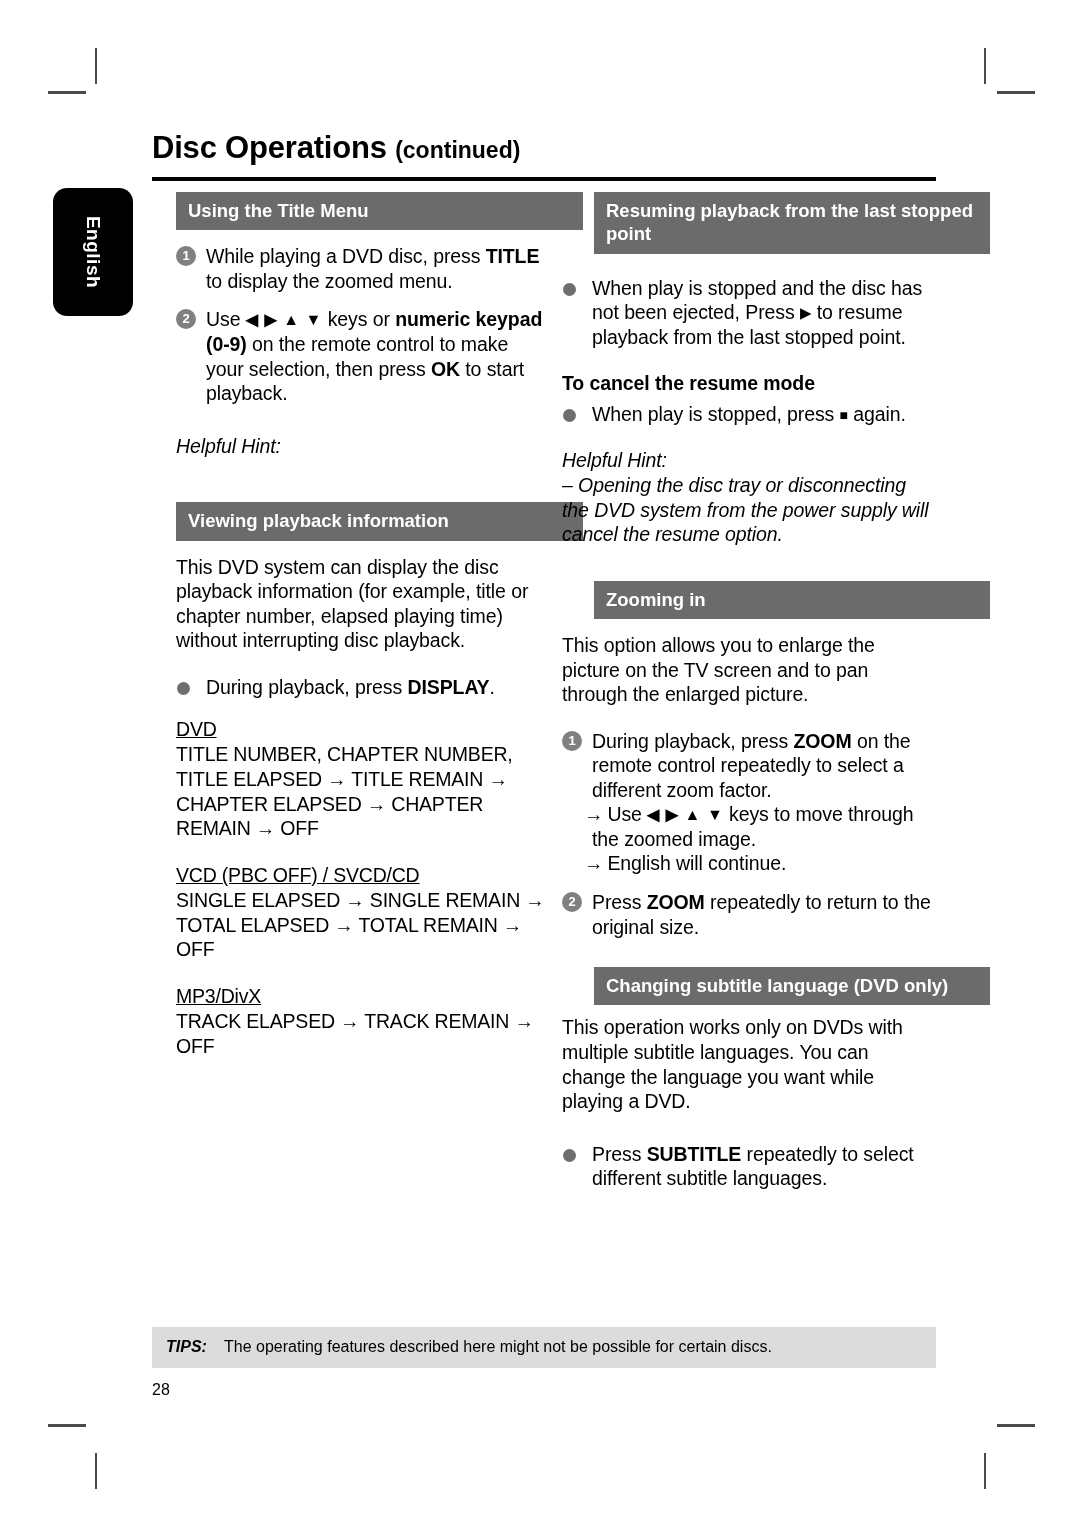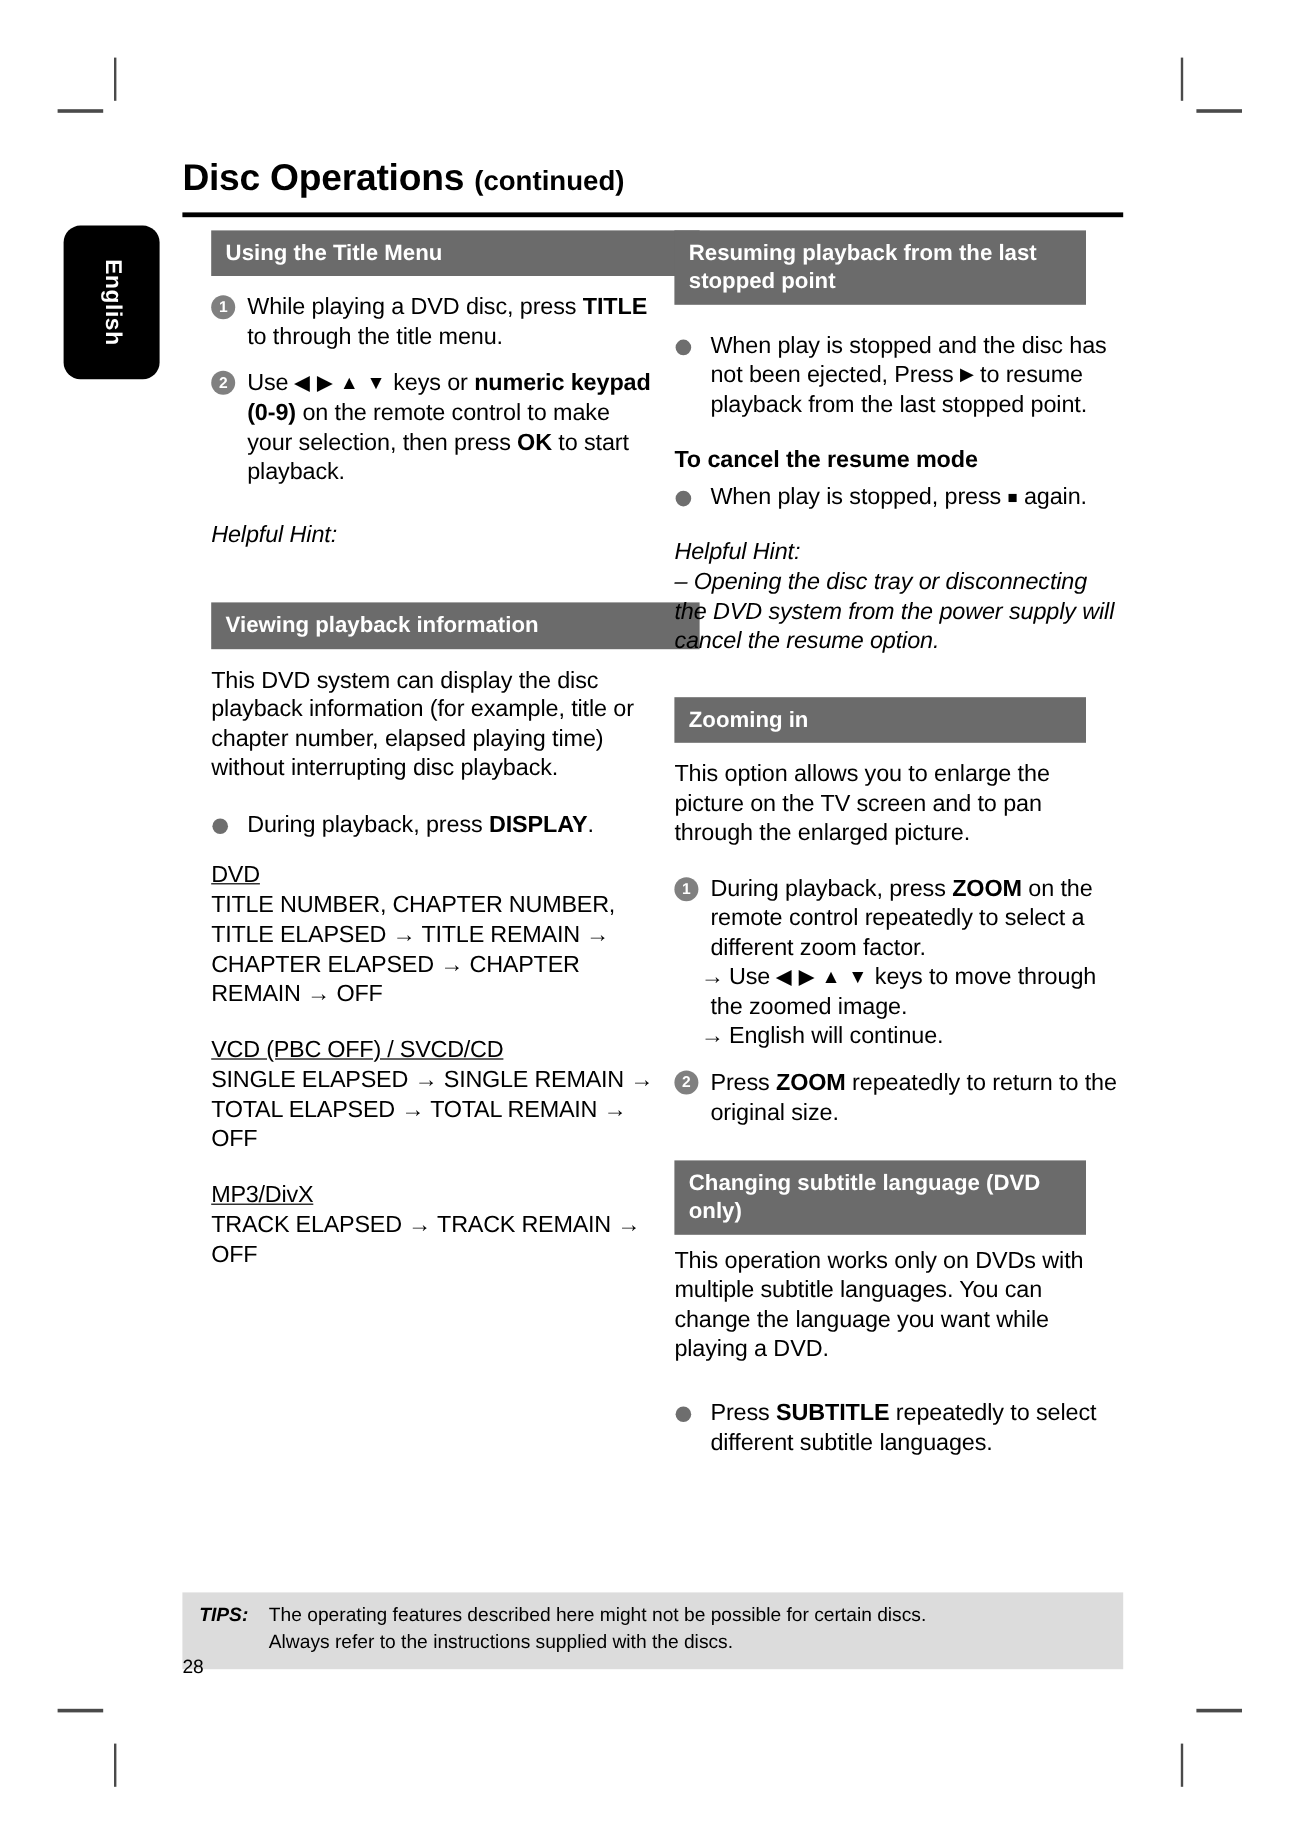--- a/index.html
+++ b/index.html
@@ -93,21 +93,21 @@
   .sec-bar {
     background: #6b6b6b;
     color: #ffffff;
     font-size: 18.5px;
     font-weight: bold;
     padding: 7px 12px 8px 12px;
     line-height: 1.26;
     box-sizing: border-box;
   }
   .col-left  .sec-bar { width: 407px; }
-  .col-right .sec-bar { width: 343px; }
+  .col-right .sec-bar { width: 396px; margin-left: 32px; }
 
   p.body {
     margin: 0;
     font-size: 19.5px;
     line-height: 1.26;
     letter-spacing: -0.1px;
   }
 
   .sp-6  { height: 6px; }
   .sp-10 { height: 10px; }
@@ -237,21 +237,21 @@
 </div>
 <div class="head-rule"></div>
 
 <div class="col col-left">
 
   <div class="sec-bar">Using the Title Menu</div>
   <div class="sp-14"></div>
 
   <div class="step">
     <span class="num">1</span>
-    <span>While playing a DVD disc, press </span><span class="b">TITLE</span><span> to through the title menu.</span>
+    <span>While playing a DVD disc, press </span><span class="b">TITLE</span><span> to display the zoomed menu.</span>
   </div>
 
   <div class="sp-14"></div>
 
   <div class="step">
     <span class="num">2</span>
     <span>Use </span><span class="nav-keys b">◀ ▶ ▲ ▼</span><span> keys or </span><span class="b">numeric keypad (0-9)</span><span> on the remote control to make your selection, then press </span><span class="b">OK</span><span> to start playback.</span>
   </div>
 
   <div class="sp-28"></div>
@@ -357,18 +357,17 @@
     <span>Press </span><span class="b">SUBTITLE</span><span> repeatedly to select different subtitle languages.</span>
   </div>
 
 </div>
 
 <div class="tips">
   <div class="tips-row">
     <div class="tips-label">TIPS:</div>
     <div class="tips-text">
       <span>The operating features described here might not be possible for certain discs.</span>
-      <span class="l2">Always refer to the instructions supplied with the discs.</span>
     </div>
   </div>
 </div>
 
 <div class="pageno">28</div>
 
 </body></html>

